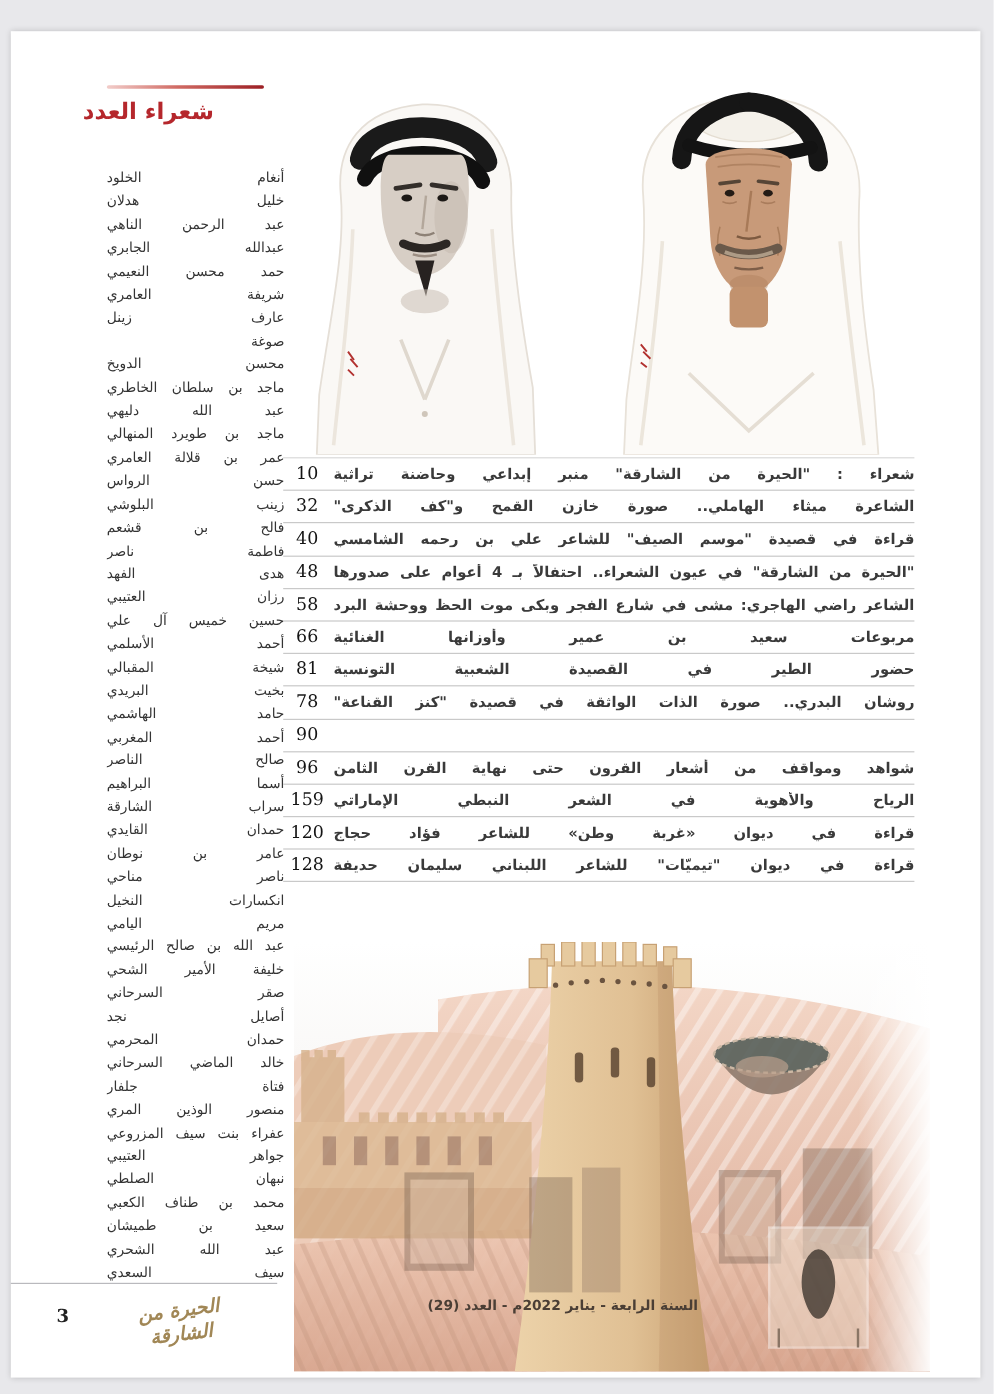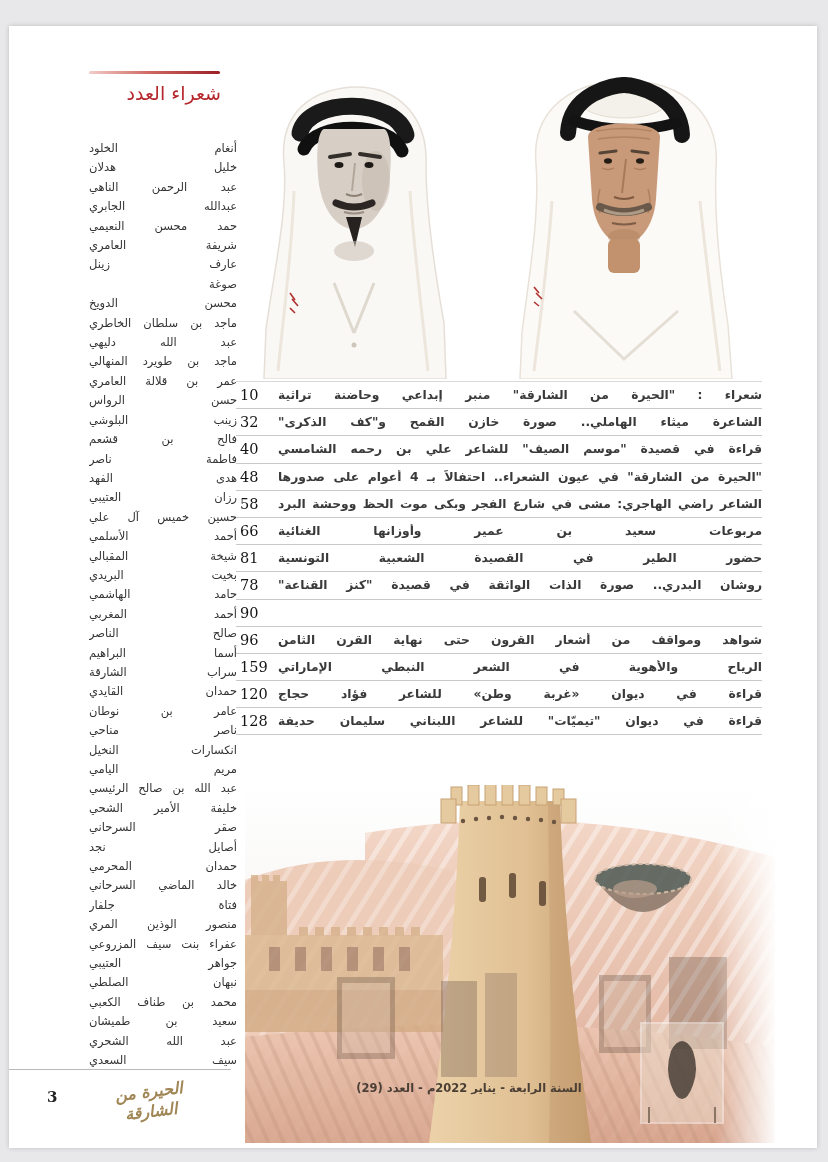--- a/index.html
+++ b/index.html
@@ -17,22 +17,22 @@
     box-shadow:0 0 5px rgba(0,0,0,.18);
   }
   
   .red-rule{
     position:absolute;left:80px;top:45px;width:131px;height:3px;
     background:linear-gradient(to right,#f2cdca 0%,#d06a63 45%,#9c1f24 100%);
     border-radius:2px;
   }
   .section-title{
     position:absolute;left:60px;top:56px;width:152px;
-    font-size:19px;font-weight:normal;color:#b5272c;
-    text-align:right;direction:rtl;letter-spacing:0;
+    font-size:19px;font-weight:bold;color:#b5272c;
+    text-align:left;direction:rtl;letter-spacing:0;
   }
   .poets{
     position:absolute;left:64px;top:97px;width:148px;
     margin:16px;padding:0;list-style:none;
     direction:rtl;
   }
   .poets li{
     font-size:11.5px;line-height:19.4px;color:#343434;
     text-align:justify;text-align-last:justify;
     white-space:nowrap;overflow:hidden;
@@ -59,21 +59,21 @@
     position:absolute;left:227px;top:355px;width:526px;
     border-top:1px solid #d9d9d9;
   }
   .toc-row{
     display:flex;align-items:center;height:26.2px;
     border-bottom:1px solid #c9c9c9;direction:ltr;
   }
   .toc-num{
     flex:0 0 32px;
     font-family:"DejaVu Serif",serif;font-size:14.5px;color:#141414;
-    text-align:left;padding-left:4px;
+    text-align:center;padding-left:4px;
   }
   .toc-title{
     flex:1;direction:rtl;
     font-size:12.3px;font-weight:bold;color:#3a3a3a;
     text-align:justify;text-align-last:justify;
     white-space:nowrap;overflow:hidden;padding-left:6px;
   }
   
   .collage{
     position:absolute;left:236px;top:759px;width:530px;height:358px;

